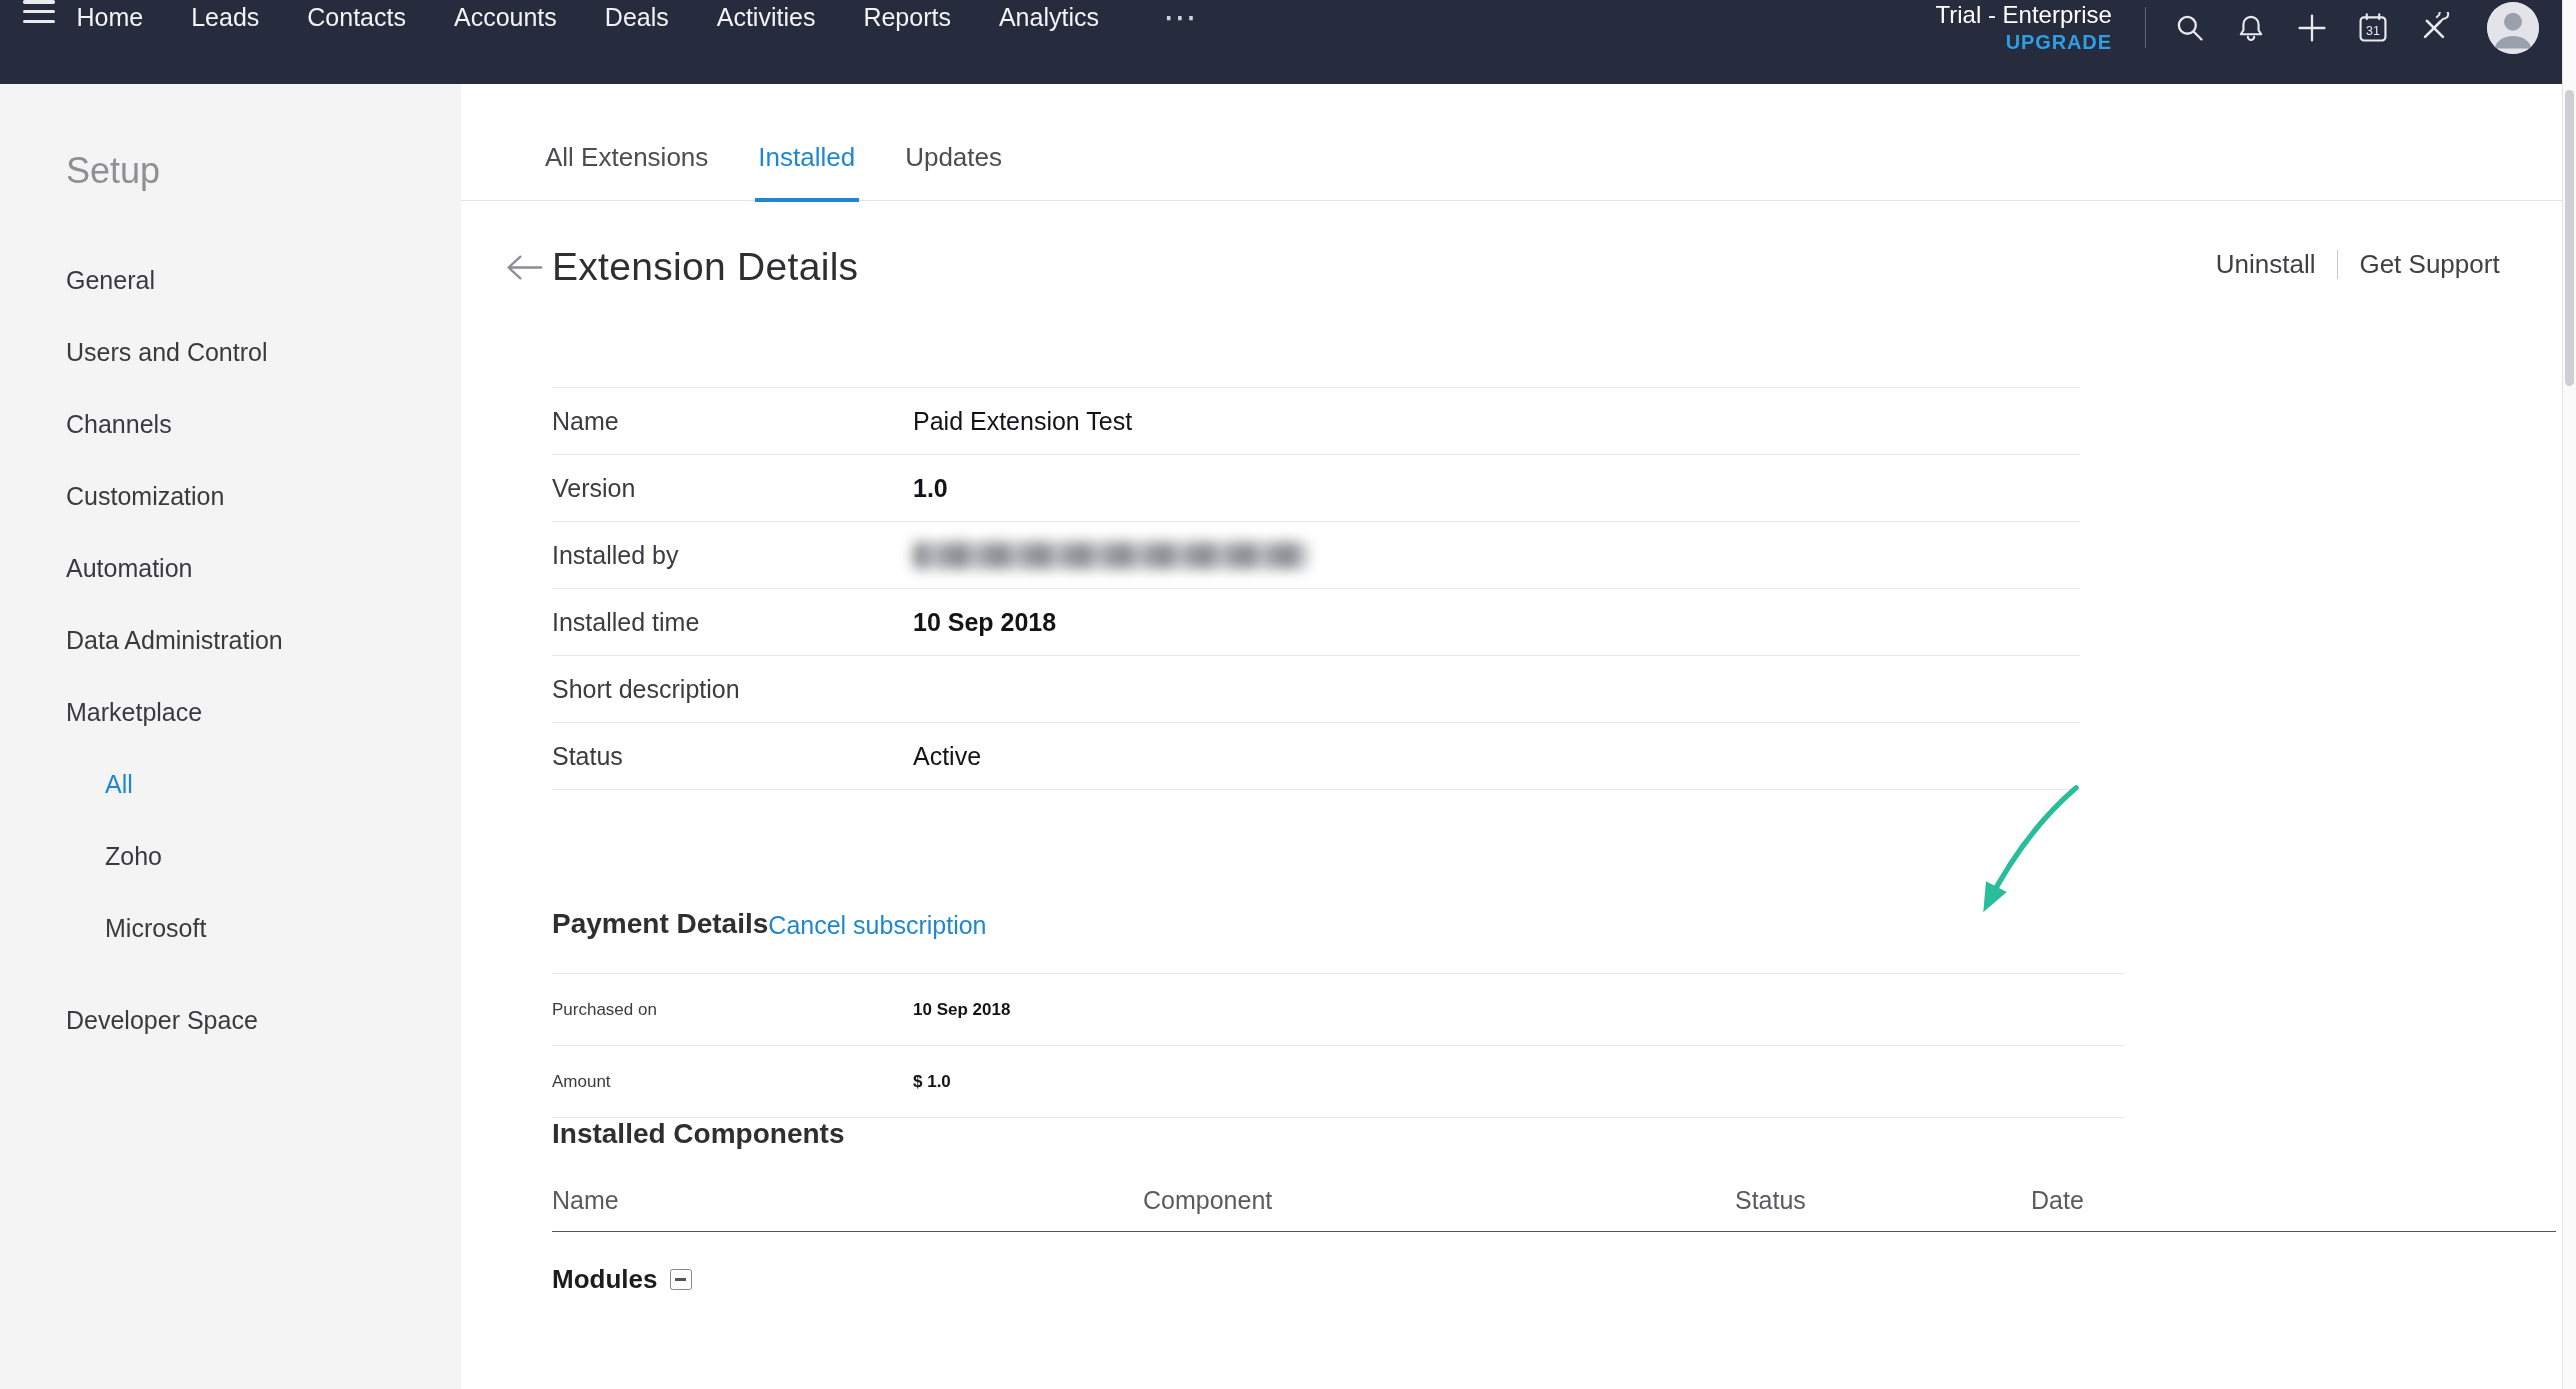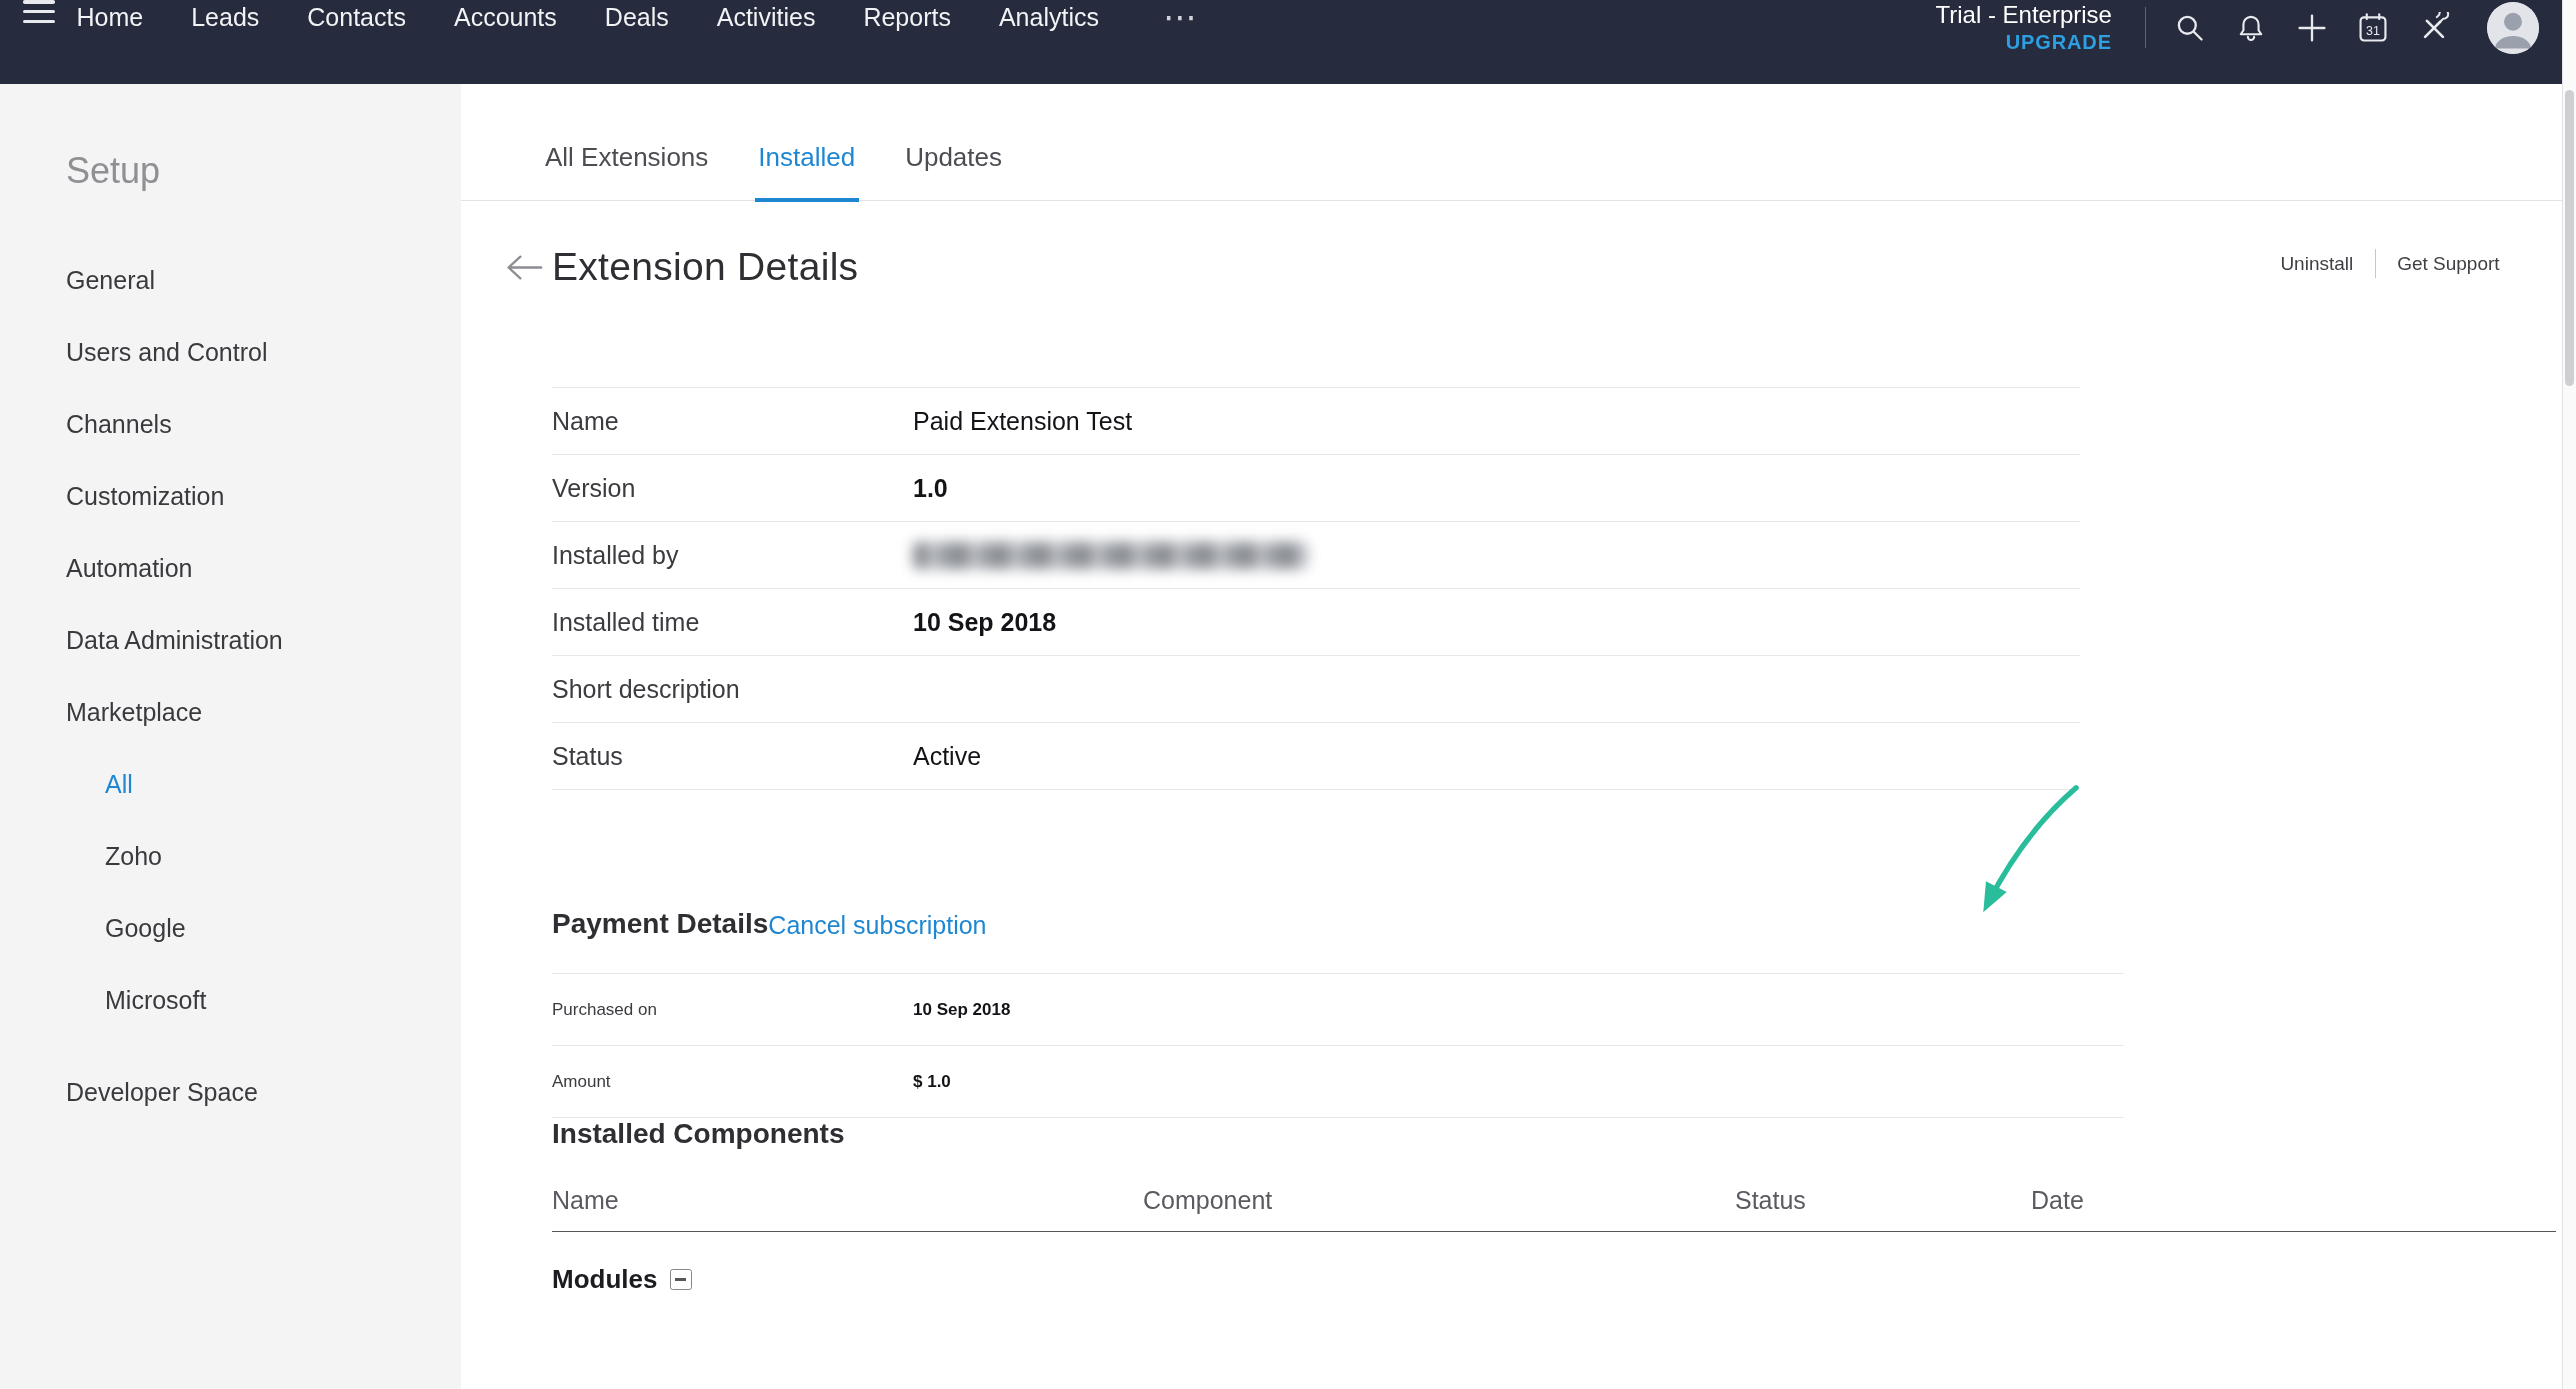--- a/index.html
+++ b/index.html
@@ -42,21 +42,21 @@
   .tab { position:relative; font-size:26px; color:#4c4d52; padding-bottom:27px; cursor:pointer; }
   .tab.active { color:#1f87d2; }
   .tab.active::after { content:""; position:absolute; left:-3.6px; right:-3.6px; bottom:-1.8px;
     height:3.6px; background:#1f87d2; }
 
   .content { position:relative; padding-left:91px; }
   .page-head { position:relative; margin-top:39px; height:54px; display:flex; align-items:center; }
   .back-arrow { position:absolute; left:-47px; top:12.6px; cursor:pointer; }
   .page-title { font-size:39px; font-weight:400; color:#2f2f33; letter-spacing:0.3px; }
   .head-actions { position:absolute; right:62px; top:9px; display:flex; align-items:center;
-    gap:21.5px; font-size:19px; color:#3f3f44; }
+    gap:21.5px; font-size:26px; color:#3f3f44; }
   .head-actions .act { cursor:pointer; }
   .v-div { width:0.9px; height:29px; background:#c6c6ca; }
 
   .detail-table { margin-top:93px; width:1528px; border-top:0.9px solid #e8e8ea; }
   .d-row { display:flex; align-items:center; height:67px; border-bottom:0.9px solid #e8e8ea; font-size:25px; }
   .d-label { width:361px; color:#3b3b40; flex:none; }
   .d-value { color:#141418; }
   .bold { font-weight:700; }
   .redact { display:inline-block; width:395px; height:27px; border-radius:5.4px; opacity:.8;
     background:repeating-linear-gradient(90deg,#6b6f76 0 14.4px,#aaadb4 14.4px 27px,#7d828a 27px 41px);
@@ -158,21 +158,20 @@
   <div class="setup-title">Setup</div>
   <div class="side-item">General</div>
   <div class="side-item">Users and Control</div>
   <div class="side-item">Channels</div>
   <div class="side-item">Customization</div>
   <div class="side-item">Automation</div>
   <div class="side-item">Data Administration</div>
   <div class="side-item">Marketplace</div>
   <div class="side-item child active">All</div>
   <div class="side-item child">Zoho</div>
-  <div class="side-item child">Google</div>
   <div class="side-item child">Microsoft</div>
   <div class="side-item dev">Developer Space</div>
 </aside>
 
 <main class="main">
 
   <div class="tabs">
     <div class="tab">All Extensions</div>
     <div class="tab active">Installed</div>
     <div class="tab">Updates</div>

